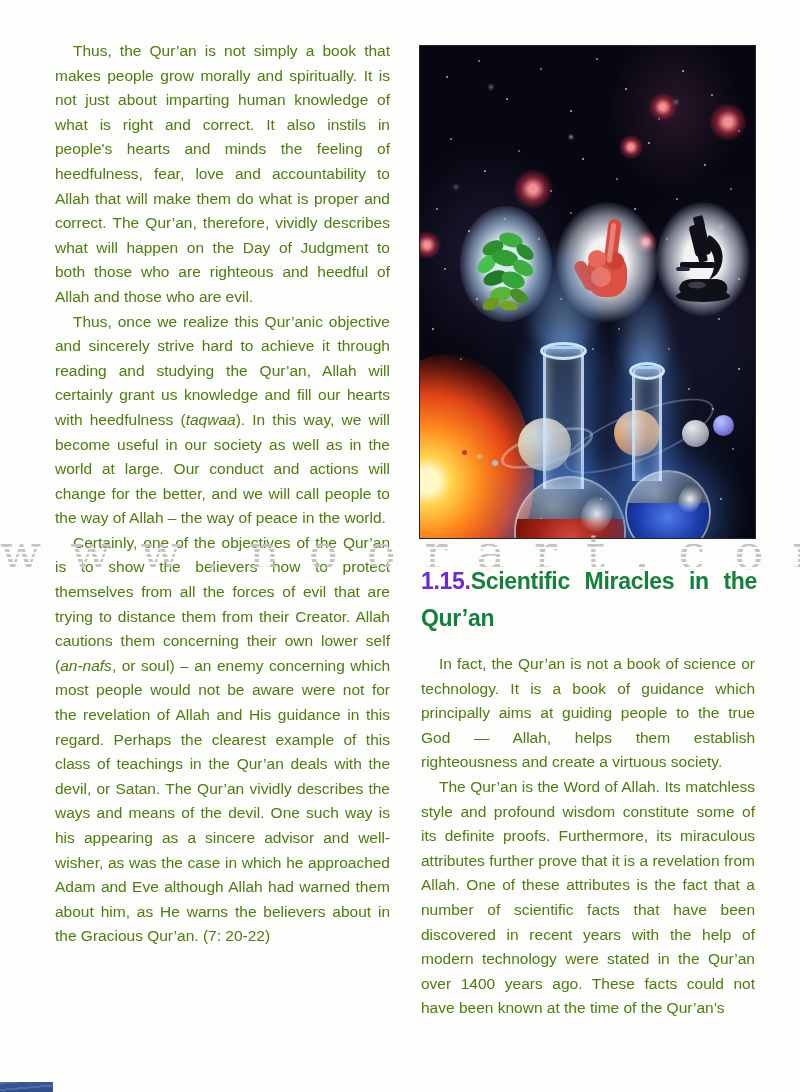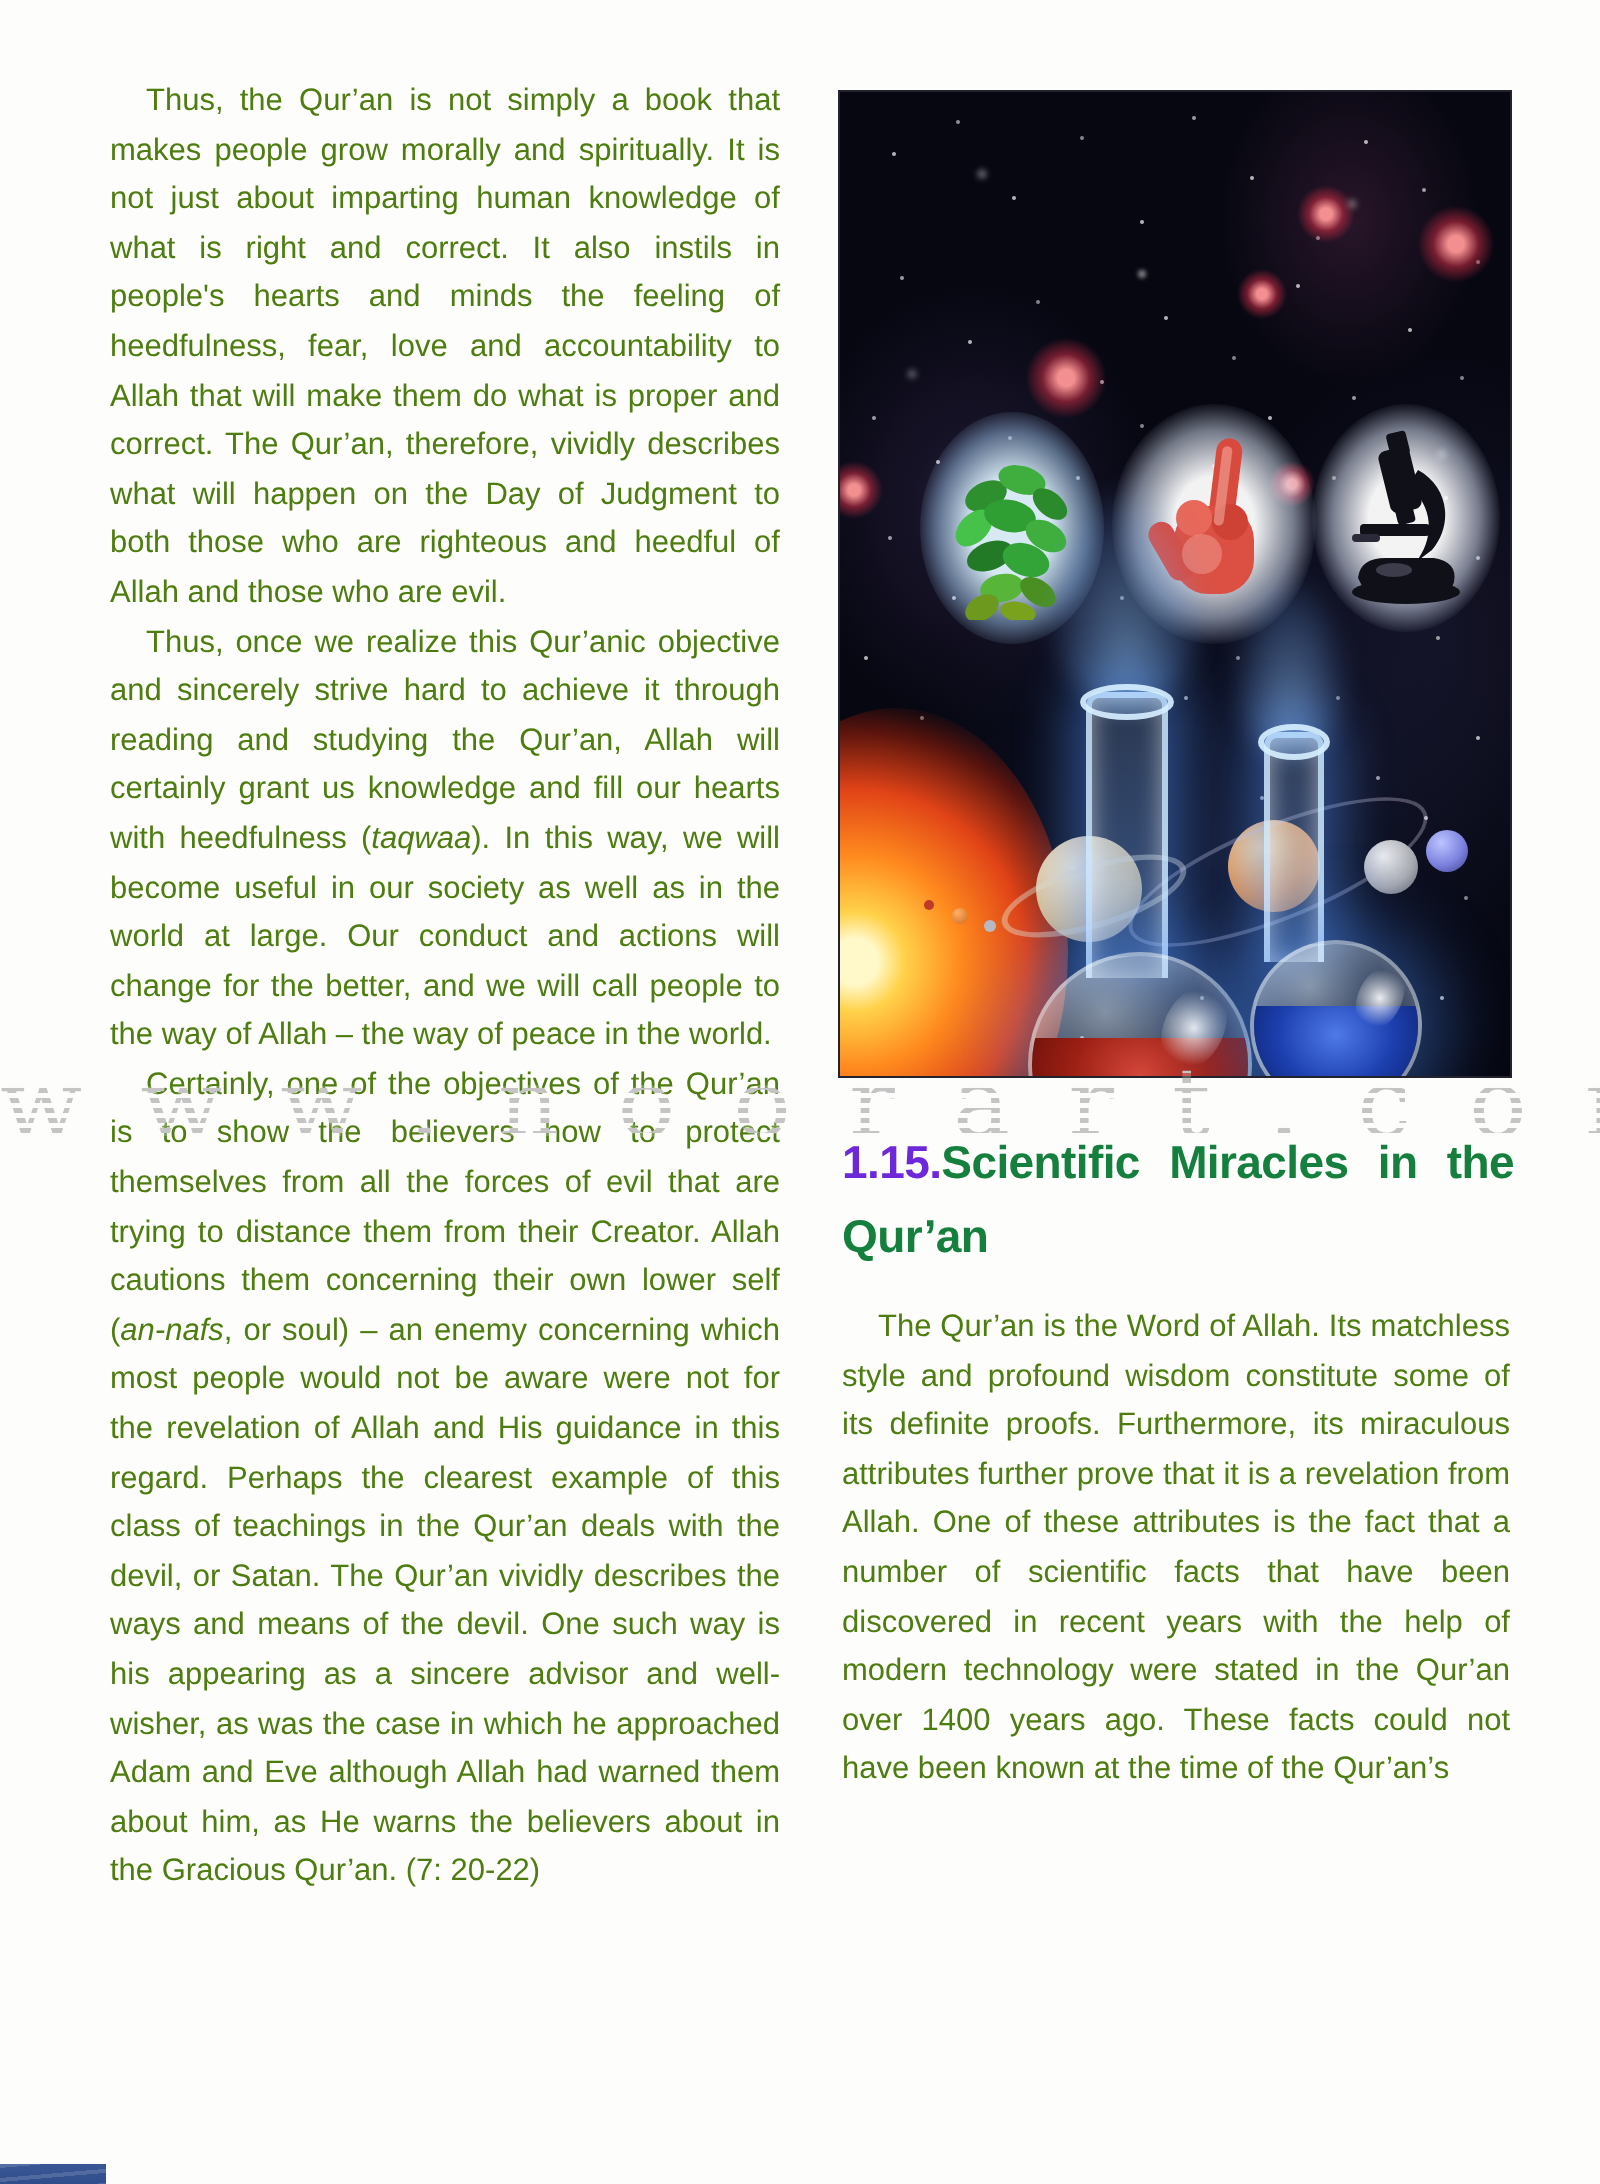--- a/index.html
+++ b/index.html
@@ -230,20 +230,21 @@
         <div class="shine shine-r"></div>
       </div>
     </div>
   </div>
 
   <div class="heading">
     <span class="num">1.15.</span><span class="title">Scientific Miracles in the Qur’an</span>
   </div>
 
   <div class="col col-right">
+    <p><span>In fact, the Qur’an is not a book of science or technology. It is a book of guidance which principally aims at guiding people to the true God — Allah, helps them establish righteousness and create a virtuous society.</span></p>
     <p><span>The Qur’an is the Word of Allah. Its matchless style and profound wisdom constitute some of its definite proofs. Furthermore, its miraculous attributes further prove that it is a revelation from Allah. One of these attributes is the fact that a number of scientific facts that have been discovered in recent years with the help of modern technology were stated in the Qur’an over 1400 years ago. These facts could not have been known at the time of the Qur’an’s</span></p>
   </div>
 
   <div class="watermark">
     <span>www.noorart.com</span>
   </div>
 
   <div class="page-num">
     <span>22</span>
   </div>

